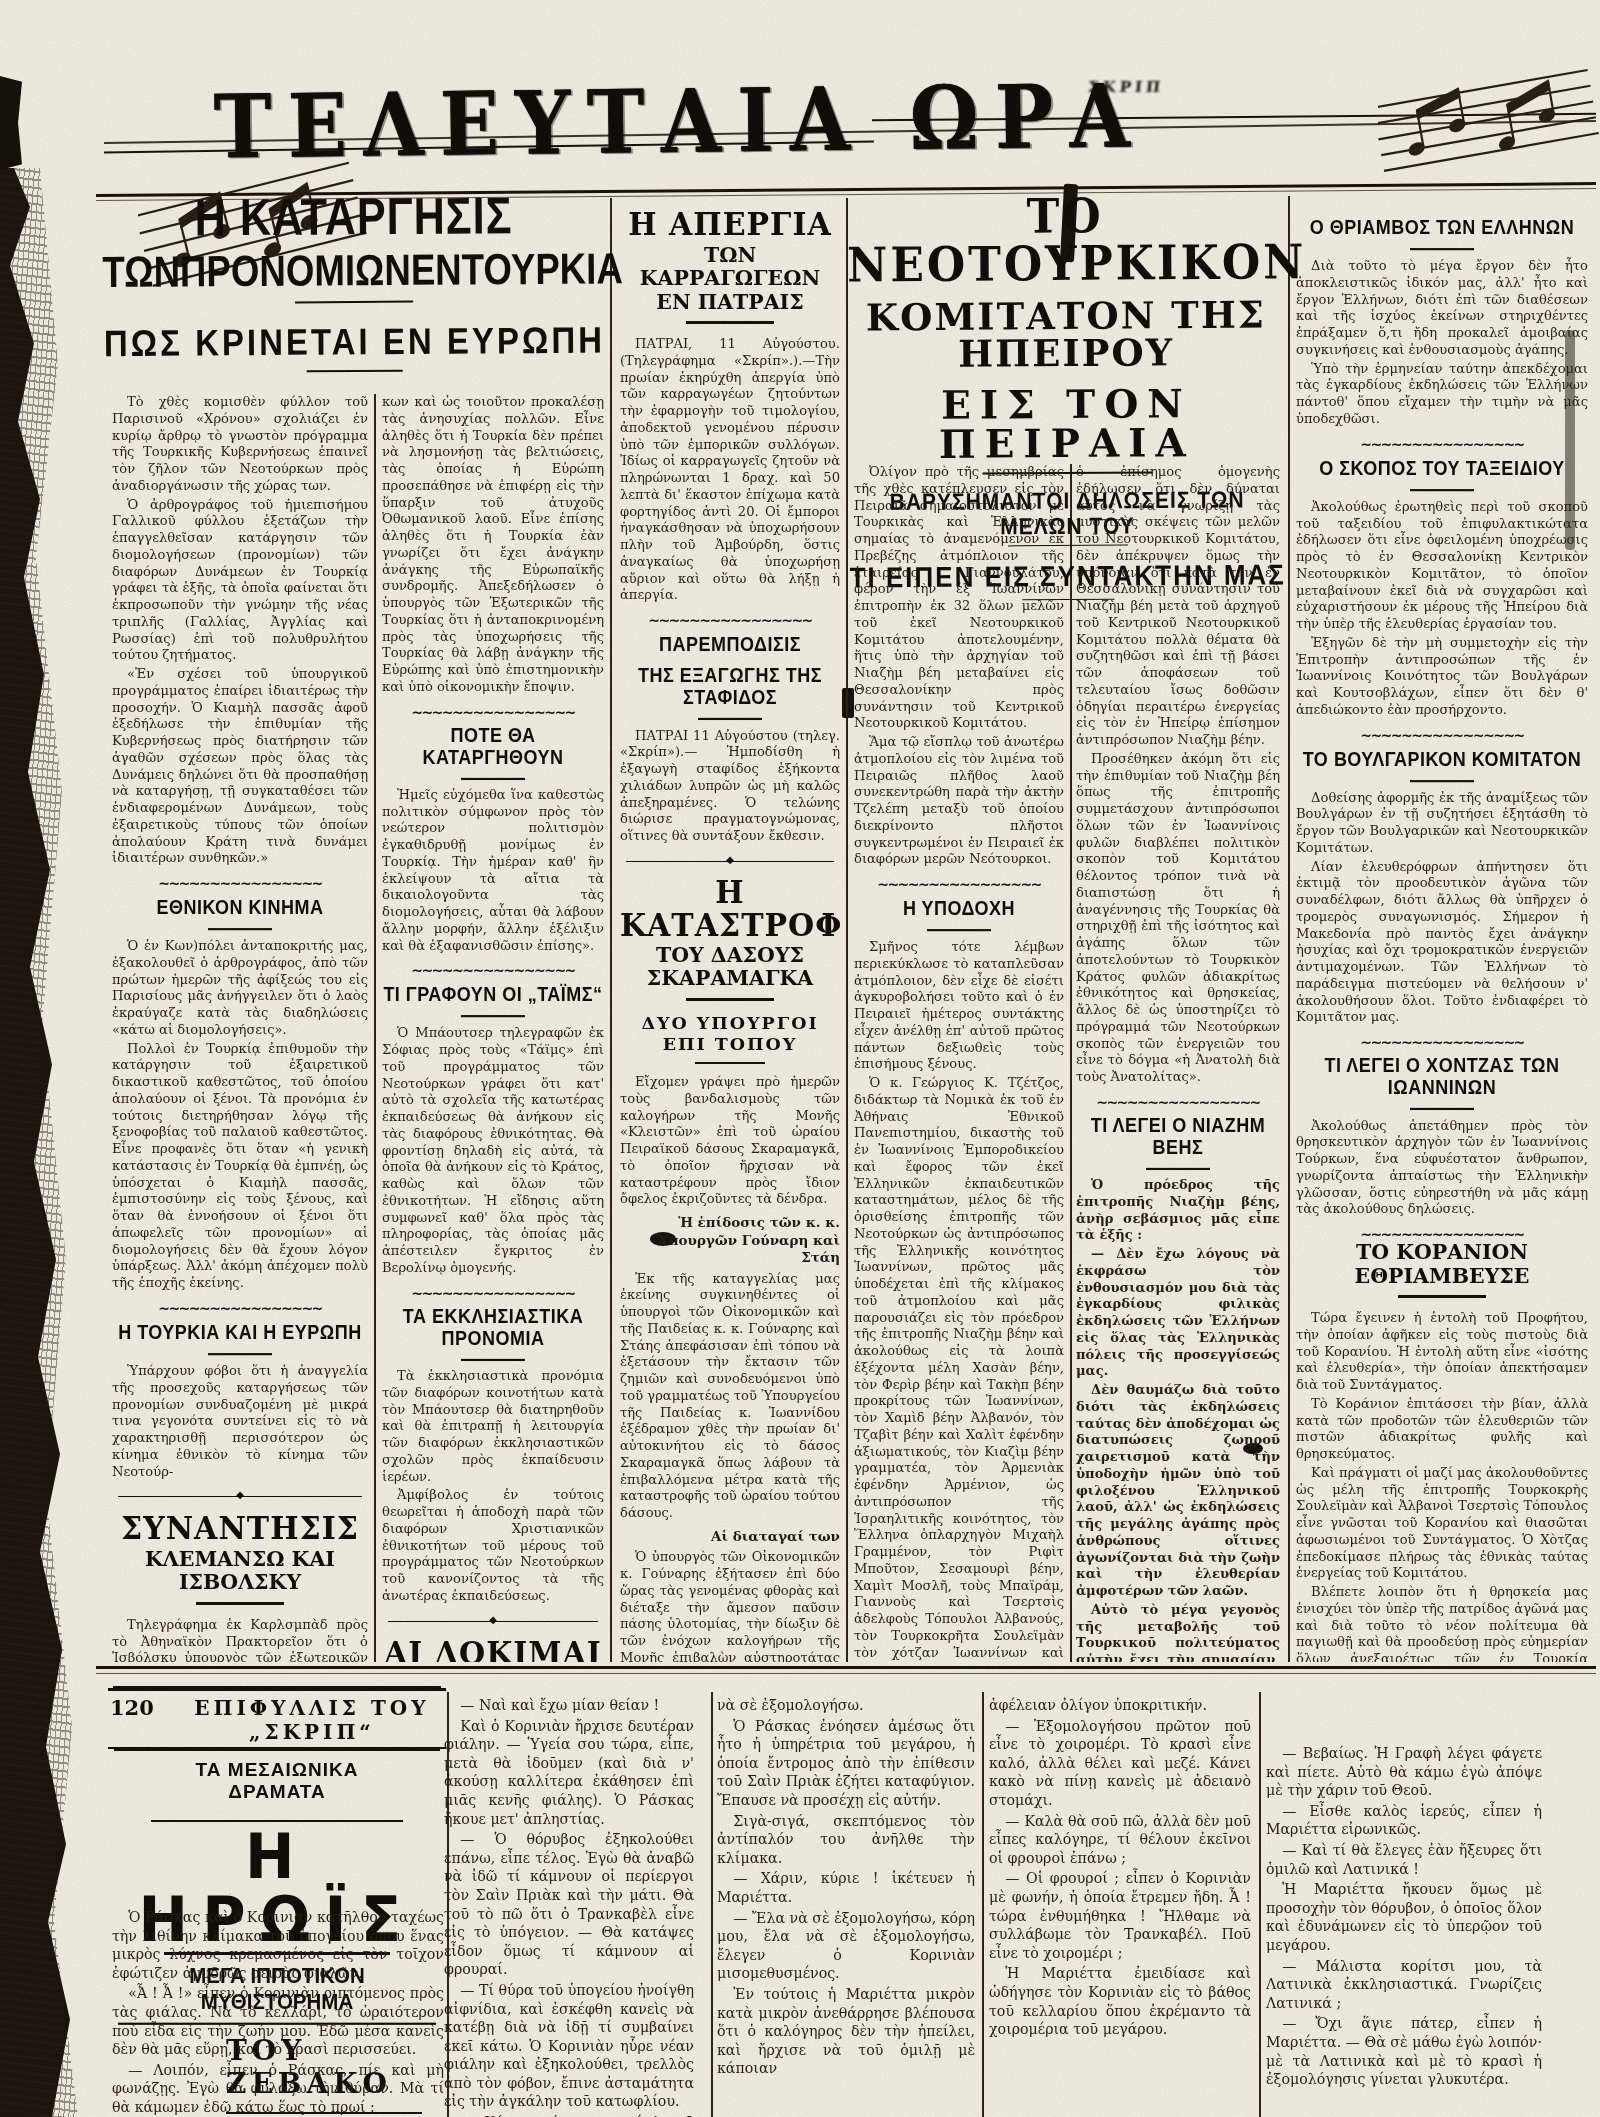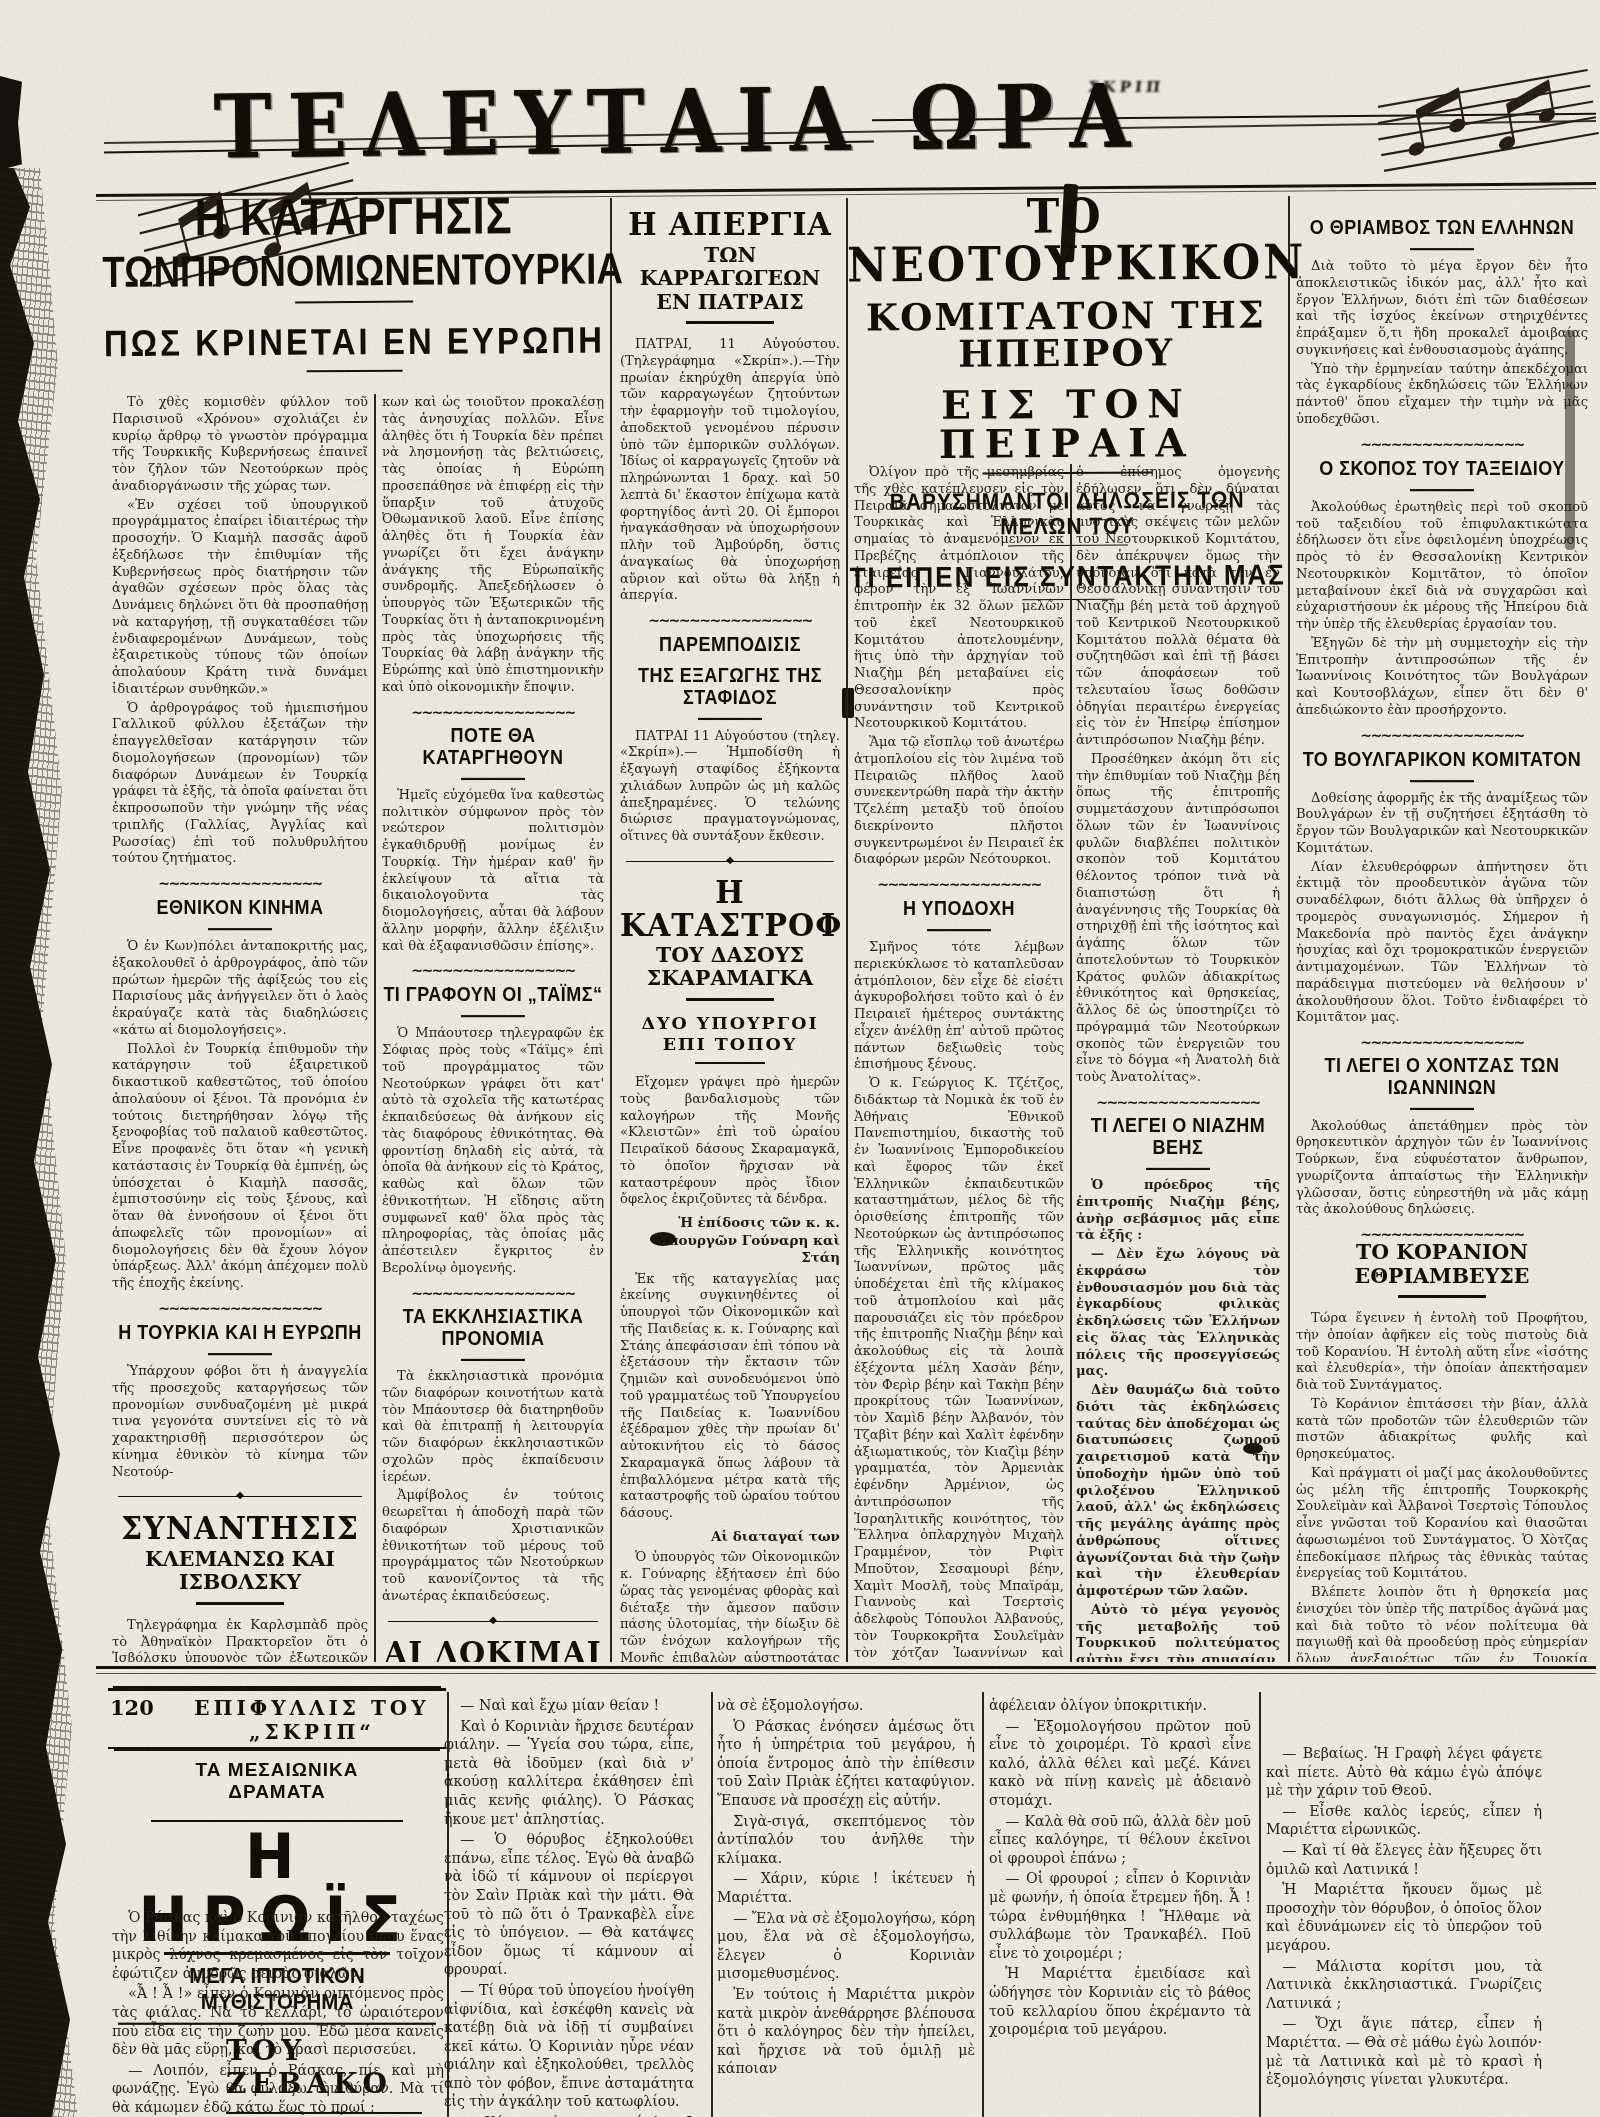--- a/index.html
+++ b/index.html
@@ -181,22 +181,22 @@
     <div class="comm3">ΕΙΣ ΤΟΝ ΠΕΙΡΑΙΑ</div>
     <div class="minirule" style="width:170px;margin-top:9px;"></div>
     <div class="comm4">ΒΑΡΥΣΗΜΑΝΤΟΙ ΔΗΛΩΣΕΙΣ ΤΩΝ ΜΕΛΩΝ ΤΟΥ</div>
     <div class="minirule thin" style="width:120px;margin-top:9px;"></div>
     <div class="comm5">ΤΙ ΕΙΠΕΝ ΕΙΣ ΣΥΝΤΑΚΤΗΝ ΜΑΣ</div>
     <div class="minirule thin" style="width:92px;margin-top:8px;"></div>
   </div>
 
   <div class="col" id="col1">
       <div class="b-p">Τὸ χθὲς κομισθὲν φύλλον τοῦ Παρισινοῦ «Χρόνου» σχολιάζει ἐν κυρίῳ ἄρθρῳ τὸ γνωστὸν πρόγραμμα τῆς Τουρκικῆς Κυβερνήσεως ἐπαινεῖ τὸν ζῆλον τῶν Νεοτούρκων πρὸς ἀναδιοργάνωσιν τῆς χώρας των.</div>
+      <div class="b-p">Ὁ ἀρθρογράφος τοῦ ἡμιεπισήμου Γαλλικοῦ φύλλου ἐξετάζων τὴν ἐπαγγελθεῖσαν κατάργησιν τῶν διομολογήσεων (προνομίων) τῶν διαφόρων Δυνάμεων ἐν Τουρκίᾳ γράφει τὰ ἑξῆς, τὰ ὁποῖα φαίνεται ὅτι ἐκπροσωποῦν τὴν γνώμην τῆς νέας τριπλῆς (Γαλλίας, Ἀγγλίας καὶ Ρωσσίας) ἐπὶ τοῦ πολυθρυλήτου τούτου ζητήματος.</div>
       <div class="b-p">«Ἐν σχέσει τοῦ ὑπουργικοῦ προγράμματος ἐπαίρει ἰδιαιτέρως τὴν προσοχήν. Ὁ Κιαμὴλ πασσᾶς ἀφοῦ ἐξεδήλωσε τὴν ἐπιθυμίαν τῆς Κυβερνήσεως πρὸς διατήρησιν τῶν ἀγαθῶν σχέσεων πρὸς ὅλας τὰς Δυνάμεις δηλώνει ὅτι θὰ προσπαθήσῃ νὰ καταργήσῃ, τῇ συγκαταθέσει τῶν ἐνδιαφερομένων Δυνάμεων, τοὺς ἐξαιρετικοὺς τύπους τῶν ὁποίων ἀπολαύουν Κράτη τινὰ δυνάμει ἰδιαιτέρων συνθηκῶν.»</div>
-      <div class="b-p">Ὁ ἀρθρογράφος τοῦ ἡμιεπισήμου Γαλλικοῦ φύλλου ἐξετάζων τὴν ἐπαγγελθεῖσαν κατάργησιν τῶν διομολογήσεων (προνομίων) τῶν διαφόρων Δυνάμεων ἐν Τουρκίᾳ γράφει τὰ ἑξῆς, τὰ ὁποῖα φαίνεται ὅτι ἐκπροσωποῦν τὴν γνώμην τῆς νέας τριπλῆς (Γαλλίας, Ἀγγλίας καὶ Ρωσσίας) ἐπὶ τοῦ πολυθρυλήτου τούτου ζητήματος.</div>
       <div class="b-w"></div>
       <div class="b-hs">ΕΘΝΙΚΟΝ ΚΙΝΗΜΑ</div>
       <div class="b-p">Ὁ ἐν Κων)πόλει ἀνταποκριτής μας, ἐξακολουθεῖ ὁ ἀρθρογράφος, ἀπὸ τῶν πρώτων ἡμερῶν τῆς ἀφίξεώς του εἰς Παρισίους μᾶς ἀνήγγειλεν ὅτι ὁ λαὸς ἐκραύγαζε κατὰ τὰς διαδηλώσεις «κάτω αἱ διομολογήσεις».</div>
       <div class="b-p">Πολλοὶ ἐν Τουρκίᾳ ἐπιθυμοῦν τὴν κατάργησιν τοῦ ἐξαιρετικοῦ δικαστικοῦ καθεστῶτος, τοῦ ὁποίου ἀπολαύουν οἱ ξένοι. Τὰ προνόμια ἐν τούτοις διετηρήθησαν λόγῳ τῆς ξενοφοβίας τοῦ παλαιοῦ καθεστῶτος. Εἶνε προφανὲς ὅτι ὅταν «ἡ γενικὴ κατάστασις ἐν Τουρκίᾳ θὰ ἐμπνέῃ, ὡς ὑπόσχεται ὁ Κιαμὴλ πασσᾶς, ἐμπιστοσύνην εἰς τοὺς ξένους, καὶ ὅταν θὰ ἐννοήσουν οἱ ξένοι ὅτι ἀπωφελεῖς τῶν προνομίων» αἱ διομολογήσεις δὲν θὰ ἔχουν λόγον ὑπάρξεως. Ἀλλ' ἀκόμη ἀπέχομεν πολὺ τῆς ἐποχῆς ἐκείνης.</div>
       <div class="b-w"></div>
       <div class="b-hs">Η ΤΟΥΡΚΙΑ ΚΑΙ Η ΕΥΡΩΠΗ</div>
       <div class="b-p">Ὑπάρχουν φόβοι ὅτι ἡ ἀναγγελία τῆς προσεχοῦς καταργήσεως τῶν προνομίων συνδυαζομένη μὲ μικρά τινα γεγονότα συντείνει εἰς τὸ νὰ χαρακτηρισθῇ περισσότερον ὡς κίνημα ἐθνικὸν τὸ κίνημα τῶν Νεοτούρ-</div>
       <div class="b-orn"></div>
       <div class="b-hb">ΣΥΝΑΝΤΗΣΙΣ</div>
       <div class="b-hb2">ΚΛΕΜΑΝΣΩ ΚΑΙ ΙΣΒΟΛΣΚΥ</div>

